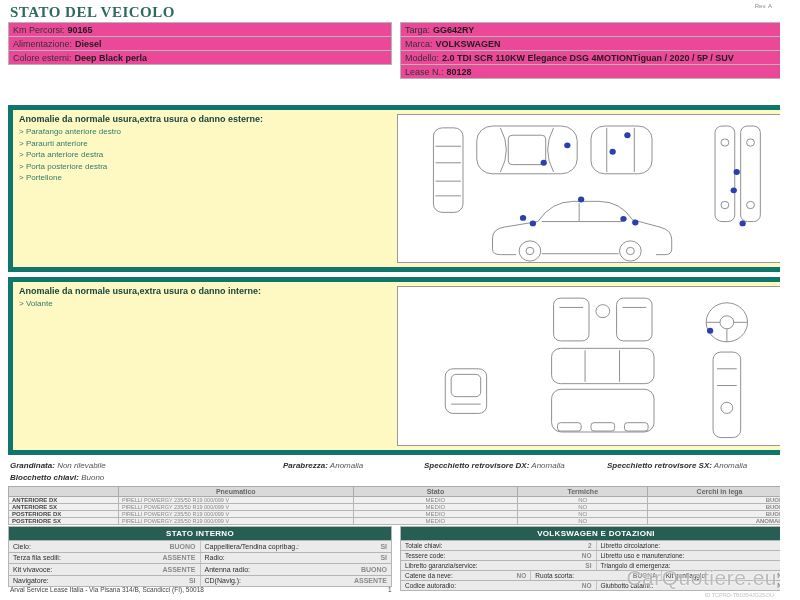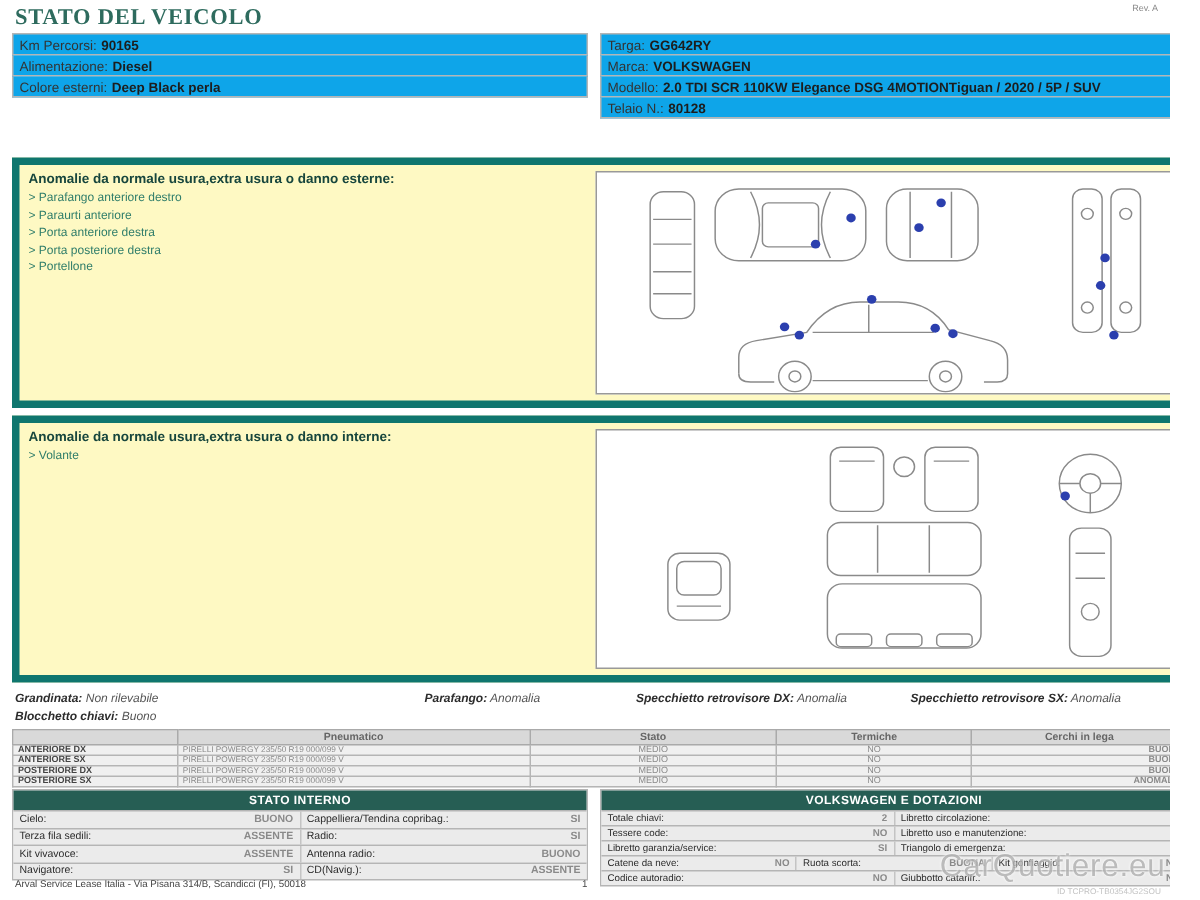--- a/index.html
+++ b/index.html
@@ -7,21 +7,21 @@
   body { font-family:"Liberation Sans", sans-serif; background:#fff; color:#333; }
   .page { position:relative; width:780px; height:600px; background:#fff; overflow:hidden; }
 
   .title { position:absolute; left:10px; top:4px; font-family:"Liberation Serif", serif;
            font-size:15px; font-weight:bold; color:#2e6b5e; letter-spacing:.5px; }
   .rev { position:absolute; right:8px; top:3px; font-size:6px; color:#8a8a8a; }
 
   .info-col { position:absolute; top:22px; }
   .info-left { left:8px; width:384px; }
   .info-right { left:400px; width:392px; }
-  .info-row { display:block; background:#0ea5e9; border:1px solid #b5b5b5; border-top:none;
+  .info-row { display:block; background:#ec4899; border:1px solid #b5b5b5; border-top:none;
               font-size:9px; padding:1.5px 4px; min-height:13px; line-height:10px; }
   .info-col .info-row:first-child { border-top:1px solid #b5b5b5; }
   .info-row .lbl { color:#333; margin-right:3px; }
   .info-row .val { font-weight:bold; color:#1d1d1d; }
 
   .anom-box { position:absolute; left:8px; width:784px; border:5px solid #0f766e; background:#fef9c3; }
   .anom-ext { top:105px; height:167px; }
   .anom-int { top:277px; height:178px; }
   .anom-title { font-size:9px; font-weight:bold; color:#17463d; padding:4px 6px 3px; }
   .anom-cols { display:flex; padding:0 6px; font-size:8px; color:#2f7d6a; }
@@ -91,21 +91,21 @@
     <div class="info-row">
       <span class="lbl">Targa:</span><span class="val">GG642RY</span>
     </div>
     <div class="info-row">
       <span class="lbl">Marca:</span><span class="val">VOLKSWAGEN</span>
     </div>
     <div class="info-row">
       <span class="lbl">Modello:</span><span class="val">2.0 TDI SCR 110KW Elegance DSG 4MOTIONTiguan / 2020 / 5P / SUV</span>
     </div>
     <div class="info-row">
-      <span class="lbl">Telaio N.:</span><span class="val">80128</span>
+      <span class="lbl">Lease N.:</span><span class="val">80128</span>
     </div>
   </div>
 
   <div class="anom-box anom-ext">
     <div class="anom-title">Anomalie da normale usura,extra usura o danno esterne:</div>
     <div class="anom-cols">
       <div class="anom-col">
         <div>&gt; Parafango anteriore destro</div>
         <div>&gt; Paraurti anteriore</div>
         <div>&gt; Porta anteriore destra</div>
@@ -199,21 +199,21 @@
         </g>
         <g fill="#2b3fae">
           <circle cx="317" cy="47" r="3.2"></circle>
         </g>
       </svg>
     </div>
   </div>
 
   <div class="status-line sl1">
     <span class="pair p1"><span class="lbl">Grandinata:</span> <span class="val">Non rilevabile</span></span>
-    <span class="pair p2"><span class="lbl">Parafango:</span> <span class="val">Anomalia</span></span>
+    <span class="pair p2"><span class="lbl">Parabrezza:</span> <span class="val">Anomalia</span></span>
     <span class="pair p3"><span class="lbl">Specchietto retrovisore DX:</span> <span class="val">Anomalia</span></span>
     <span class="pair p4"><span class="lbl">Specchietto retrovisore SX:</span> <span class="val">Anomalia</span></span>
   </div>
   <div class="status-line sl2">
     <span class="pair p1"><span class="lbl">Blocchetto chiavi:</span> <span class="val">Buono</span></span>
   </div>
 
   <table class="tires">
     <colgroup>
         <col style="width:110px">

